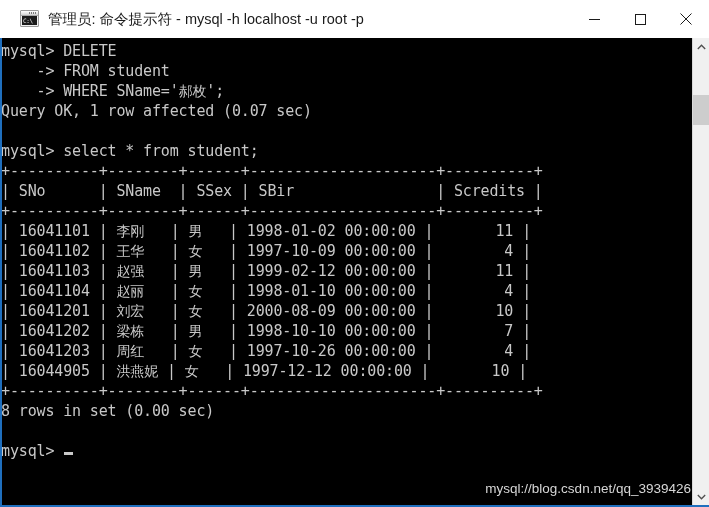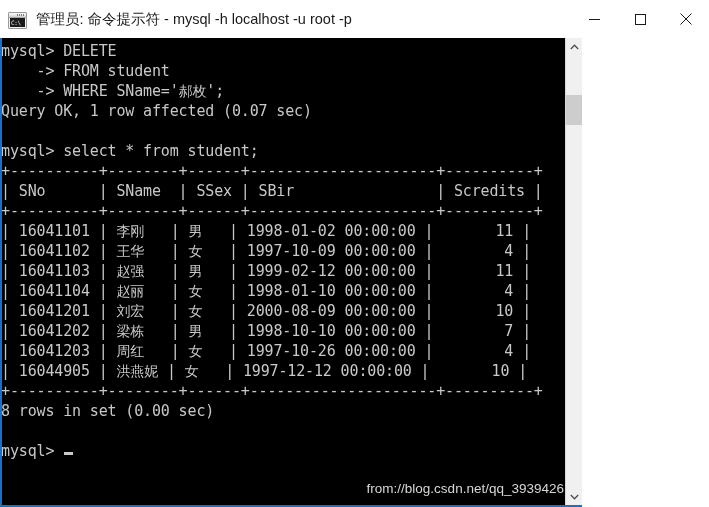--- a/index.html
+++ b/index.html
@@ -7,39 +7,39 @@
        font-family:"Liberation Sans",sans-serif;
        -webkit-font-smoothing:antialiased;}
 
   
   #window{position:relative;width:709px;height:507px;background:#ffffff;
           box-sizing:border-box;}
 
   
   #titlebar{position:absolute;left:0;top:0;width:709px;height:38px;
             background:#ffffff;display:flex;align-items:center;}
-  #title-left{display:flex;align-items:flex-end;padding-left:8px;flex:1;min-width:0;}
+  #title-left{display:flex;align-items:flex-start;padding-left:20px;flex:1;min-width:0;}
   #app-icon{width:19px;height:17px;flex:none;position:relative;
             background:#f0f0f0;border:1px solid #9a9a9a;box-sizing:border-box;
             margin-right:9px;border-radius:1px;overflow:hidden;}
   #app-icon .ic-top{position:absolute;left:0;top:0;right:0;height:4px;
             background:linear-gradient(#ffffff,#d2d2d2);border-bottom:1px solid #a8a8a8;}
   #app-icon .ic-dots{position:absolute;right:2px;top:1px;width:7px;height:2px;
             background:repeating-linear-gradient(to right,#7b7b7b 0 1px,transparent 1px 2px);}
   #app-icon .ic-screen{position:absolute;left:1px;top:5px;right:1px;bottom:1px;
             background:#1a1a1a;color:#e6e6e6;font-family:"DejaVu Sans Mono",monospace;
             font-size:6px;line-height:10px;padding-left:1px;letter-spacing:-0.4px;}
   #title-text{font-size:14.5px;color:#1b1b1b;white-space:nowrap;
               font-family:"Liberation Sans",sans-serif;}
   #win-controls{display:flex;flex:none;height:38px;}
   .winbtn{width:46px;height:38px;display:flex;align-items:center;justify-content:center;}
   .winbtn svg{display:block;}
 
   
-  #console-outer{position:absolute;left:0;top:38px;width:582px;height:469px;
+  #console-outer{position:absolute;left:0;top:38px;width:709px;height:469px;
                  background:#000000;box-sizing:border-box;
                  border-left:2px solid #1f6fbe;border-bottom:2px solid #1f6fbe;
                  border-right:0;border-top:0;}
   #console{position:absolute;left:0;top:0;right:17px;bottom:0;
            background:#000000;overflow:hidden;}
   #screen{position:absolute;left:-1px;top:3px;
           font-family:"DejaVu Sans Mono","Liberation Mono",monospace;
           font-size:15px;line-height:20px;color:#c8c8c8;
           white-space:pre;letter-spacing:-0.15px;}
   .row{height:20px;}
@@ -108,16 +108,16 @@
         </svg>
       </div>
       <div id="sb-thumb"></div>
       <div class="sb-arrow" id="sb-down">
         <svg width="9" height="6" viewBox="0 0 9 6" aria-hidden="true">
           <polyline points="0.8,1 4.5,4.8 8.2,1" fill="none" stroke="#4f4f4f" stroke-width="1.3"></polyline>
         </svg>
       </div>
     </div>
 
-    <div id="watermark">from://blog.csdn.net/qq_3939426</div>
+    <div id="watermark">mysql://blog.csdn.net/qq_3939426</div>
   </div>
 
 </div>
 
 </body></html>

